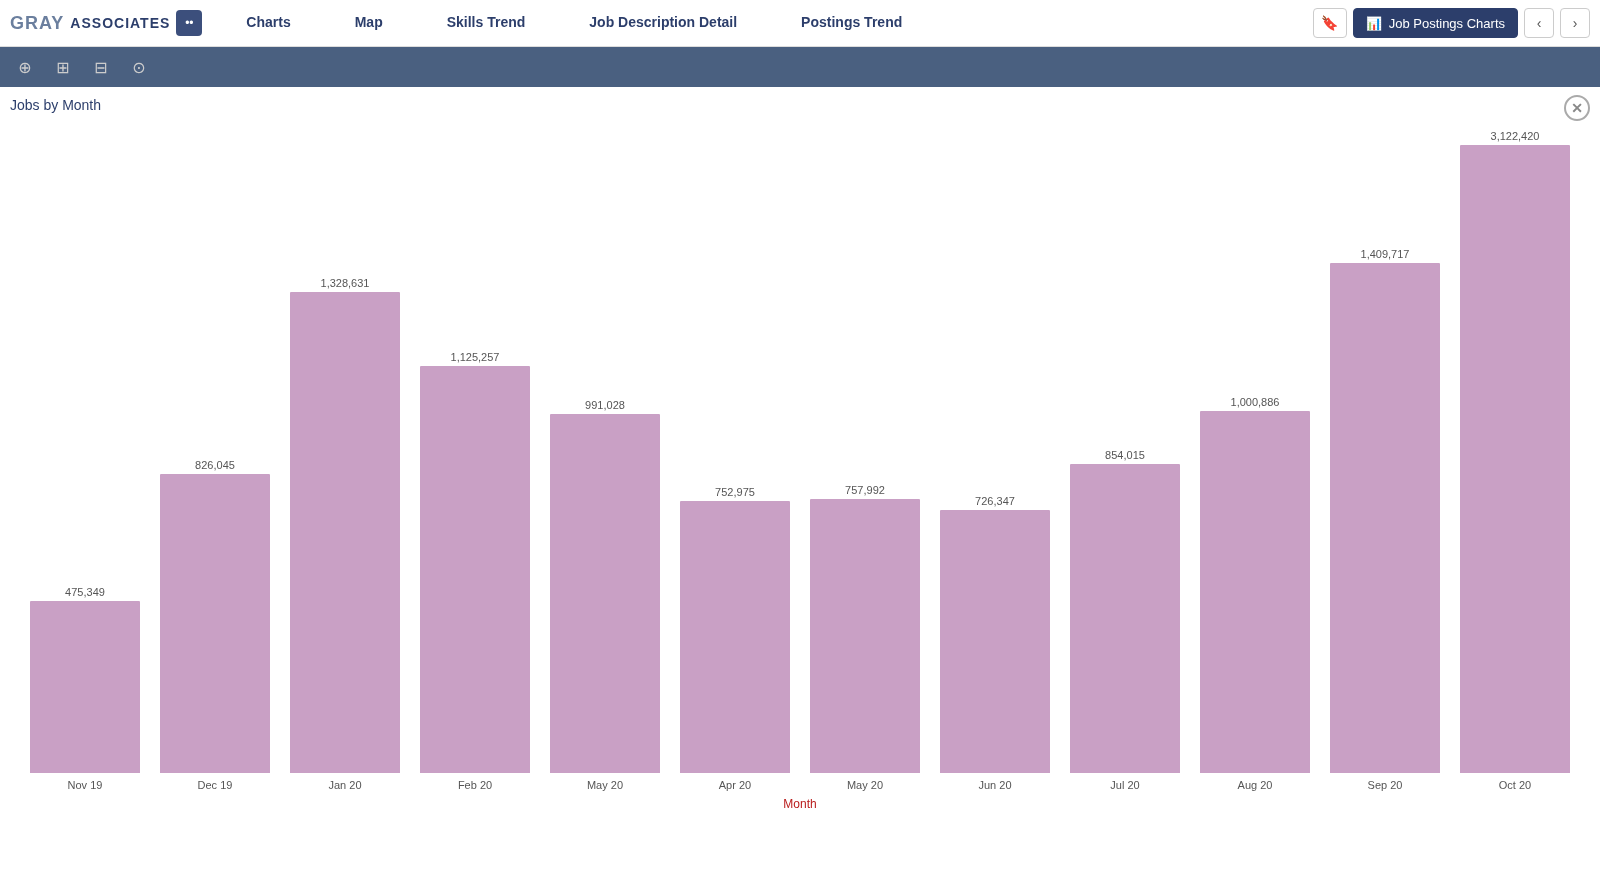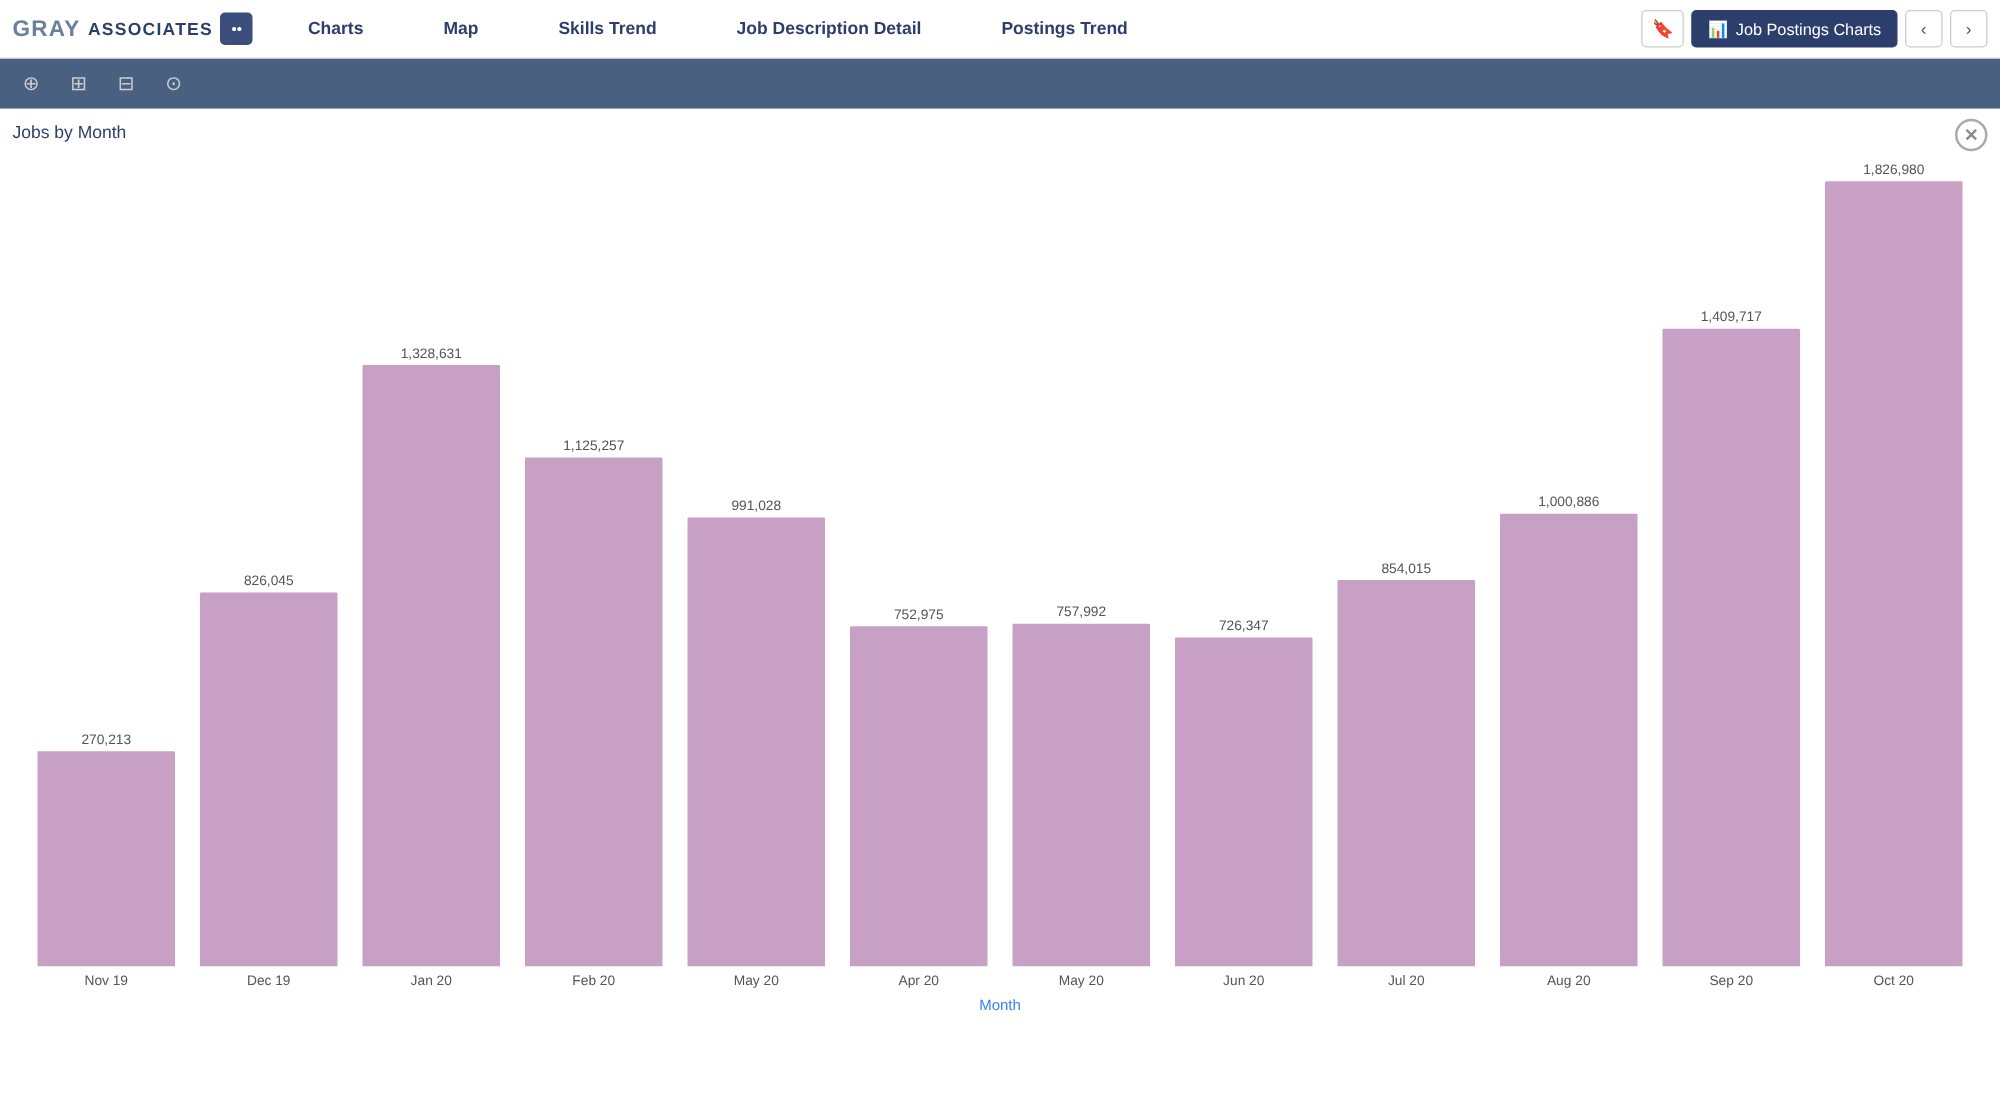--- a/index.html
+++ b/index.html
@@ -201,21 +201,21 @@
     .bar-label {
       font-size: 11px;
       color: #555;
       margin-top: 6px;
       text-align: center;
       white-space: nowrap;
     }
     .x-axis-title {
       text-align: center;
       font-size: 12px;
-      color: #3b82f6;
+      color: #b91c1c;
       margin-top: 6px;
     }
   </style>
 </head>
 <body>
 
 <div class="header">
   <div class="logo">
     <span class="logo-text-gray">GRAY</span>
       <span class="logo-text-associates">ASSOCIATES</span>
@@ -250,21 +250,21 @@
   <button class="toolbar-btn">⊙</button>
 </div>
 
 <div class="chart-area">
   <div class="chart-title">Jobs by Month</div>
   <button class="close-btn">✕</button>
 
   <div class="chart-container">
     <div class="bars-wrapper" id="bars-wrapper">
     <div class="bar-group">
-          <div class="bar-value">270,213</div>
+          <div class="bar-value">475,349</div>
           <div class="bar" style="height: 26.0183%;"></div>
           <div class="bar-label">Nov 19</div>
         </div>
         <div class="bar-group">
           <div class="bar-value">826,045</div>
           <div class="bar" style="height: 45.2137%;"></div>
           <div class="bar-label">Dec 19</div>
         </div>
         <div class="bar-group">
           <div class="bar-value">1,328,631</div>
@@ -305,20 +305,20 @@
           <div class="bar-value">1,000,886</div>
           <div class="bar" style="height: 54.7836%;"></div>
           <div class="bar-label">Aug 20</div>
         </div>
         <div class="bar-group">
           <div class="bar-value">1,409,717</div>
           <div class="bar" style="height: 77.1611%;"></div>
           <div class="bar-label">Sep 20</div>
         </div>
         <div class="bar-group">
-          <div class="bar-value">1,826,980</div>
+          <div class="bar-value">3,122,420</div>
           <div class="bar" style="height: 100%;"></div>
           <div class="bar-label">Oct 20</div>
         </div>
       </div>
     <div class="x-axis-title">Month</div>
   </div>
 </div>
 
 </body></html>

